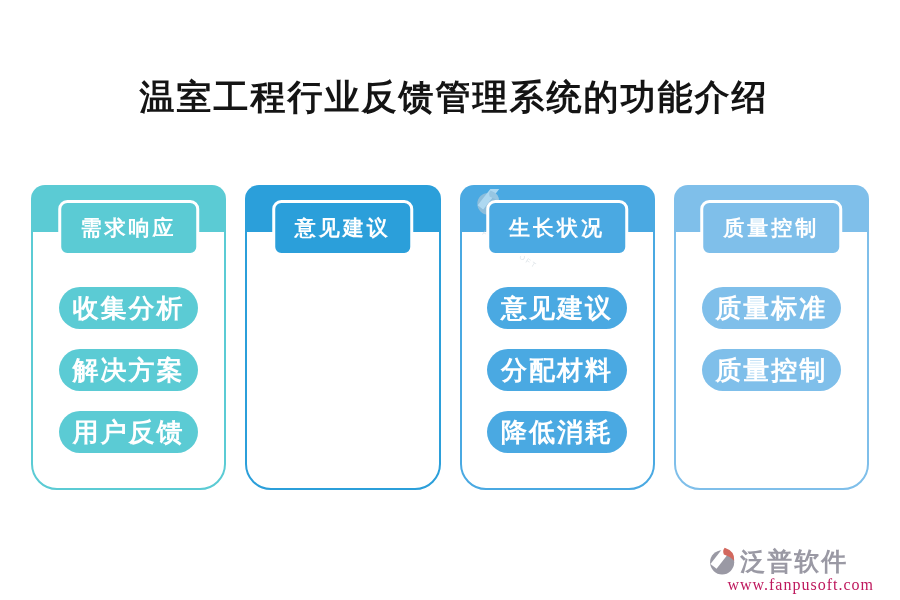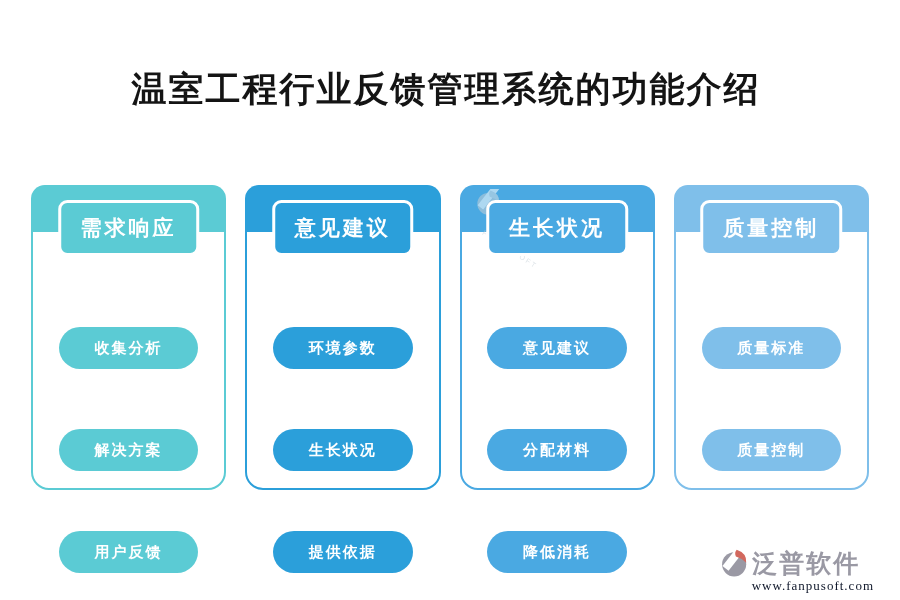--- a/index.html
+++ b/index.html
@@ -3,31 +3,31 @@
 <meta charset="utf-8">
 <style>
   html,body{margin:0;padding:0;}
   body{
     width:900px;height:600px;position:relative;overflow:hidden;
     background:#ffffff;
     font-family:"Liberation Sans","DejaVu Sans",sans-serif;
   }
   .page-title{
     position:absolute;top:66px;left:0;width:892px;
-    text-align:center;margin:0;
+    text-align:center;margin:8px;
     font-family:"Liberation Serif","DejaVu Serif",serif;
     font-size:35px;font-weight:bold;color:#141414;letter-spacing:2px;
   }
   .cards-row{
     position:absolute;top:185px;left:31px;right:31px;
     display:flex;gap:19px;
   }
   .card{
     position:relative;flex:1;height:301px;
-    border:2px solid var(--c);border-radius:18px;
+    border:2px solid var(--c);border-radius:26px;
     background:#ffffff;
   }
   .card-band{
     position:absolute;top:-2px;left:-2px;right:-2px;height:47px;
     background:var(--c);border-radius:14px 14px 0 0;
   }
   .card-header{
     position:absolute;top:13px;left:50%;transform:translateX(-50%);
     width:74%;height:56px;
     background:var(--c);border:3px solid #ffffff;border-radius:9px;
@@ -36,21 +36,21 @@
     box-sizing:border-box;
   }
   .pills{
     position:absolute;top:100px;left:0;right:0;
     display:flex;flex-direction:column;align-items:center;gap:20px;
   }
   .pill{
     width:73%;height:42px;border-radius:21px;
     background:var(--c);
     display:flex;align-items:center;justify-content:center;
-    color:#ffffff;font-size:15px;font-weight:bold;letter-spacing:2px;margin-top:40px;
+    color:#ffffff;font-size:26px;font-weight:bold;letter-spacing:2px;
   }
   
   .watermark{
     position:absolute;top:0;left:14px;width:90px;height:80px;
     opacity:0.55;pointer-events:none;
   }
   .wm-icon{position:absolute;top:2px;left:0;}
   .wm-text{
     position:absolute;top:16px;left:26px;
     transform:rotate(33deg);transform-origin:left top;
@@ -64,21 +64,21 @@
     position:absolute;right:26px;bottom:6px;
     display:flex;flex-direction:column;align-items:center;
   }
   .footer-top{display:flex;align-items:center;gap:3px;}
   .footer-brand{
     font-family:"Liberation Serif","DejaVu Serif",serif;
     font-size:25px;font-weight:bold;color:#9a99a4;letter-spacing:2px;
   }
   .footer-url{
     font-family:"Liberation Serif","DejaVu Serif",serif;
-    font-size:13px;color:#0f172a;letter-spacing:1px;margin-top:-2px;margin-left:44px;
+    font-size:16px;color:#be185d;letter-spacing:1px;margin-top:-2px;margin-left:44px;
   }
 </style>
 </head>
 <body>
 
 <h1 class="page-title">温室工程行业反馈管理系统的功能介绍</h1>
 
 <div class="cards-row">
 
   <div class="card" style="--c: #5BCBD4;">
@@ -90,25 +90,20 @@
       <div class="pill">收集分析</div>
       <div class="pill">解决方案</div>
       <div class="pill">用户反馈</div>
     </div>
   </div>
 
   <div class="card" style="--c: #2B9FDA;">
     <div class="card-band"></div>
     <div class="card-header">
       <span>意见建议</span>
-    </div>
-    <div class="pills">
-      <div class="pill">环境参数</div>
-      <div class="pill">生长状况</div>
-      <div class="pill">提供依据</div>
     </div>
   </div>
 
   <div class="card" style="--c: #4AA9E2;">
     <div class="card-band"></div>
     <div class="watermark">
       <svg class="wm-icon" width="26" height="28" viewBox="0 0 32 36">
         <circle cx="15" cy="19" r="14" fill="#c3ced6"></circle>
         <rect x="10" y="-6" width="9" height="34" fill="#ffffff" transform="rotate(38 16 12)"></rect>
         <path d="M18 2 Q30 6 29 17 Q24 12 17 10 Q15 5 18 2 Z" fill="#d6dee3"></path>

